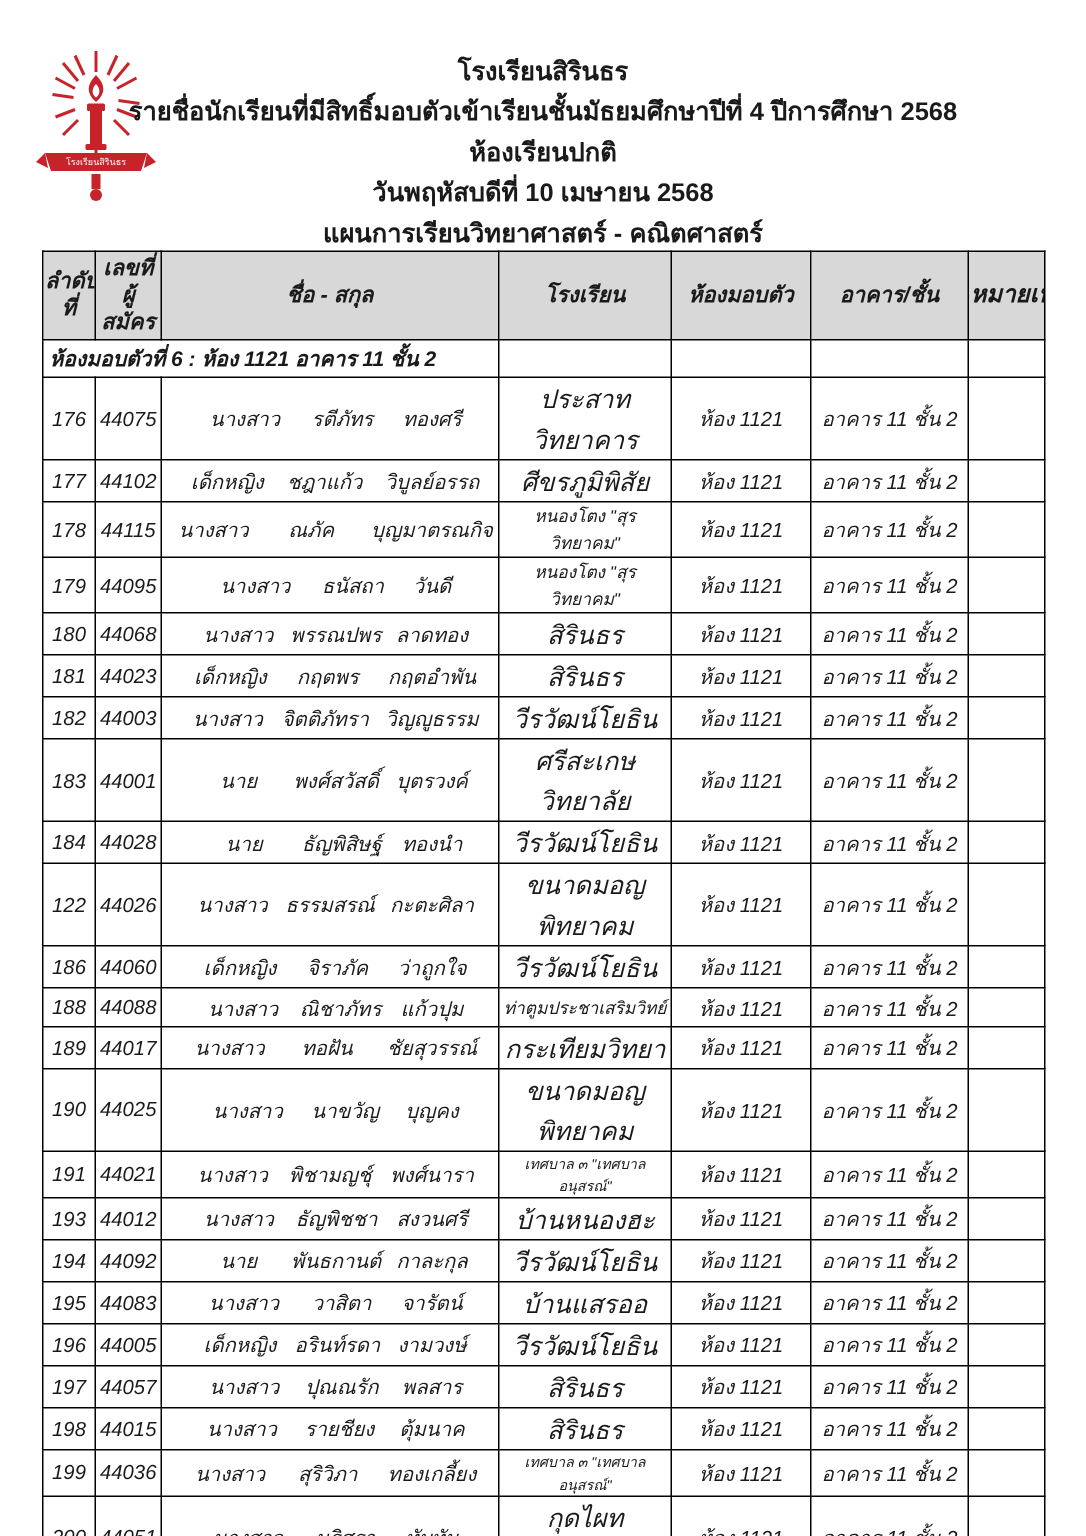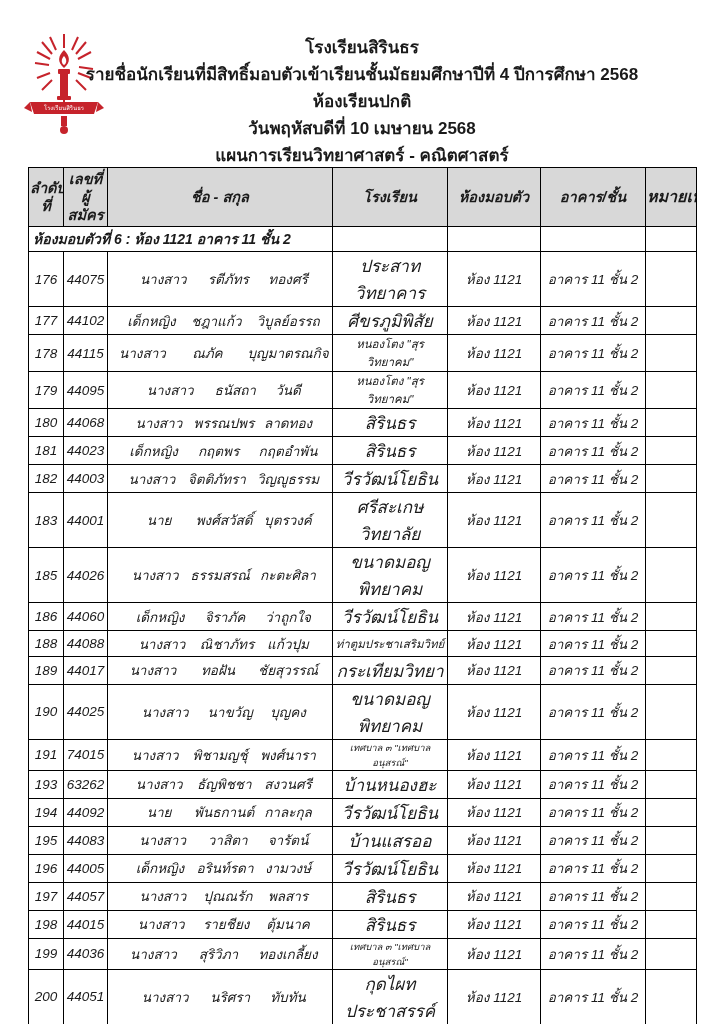--- a/index.html
+++ b/index.html
@@ -243,23 +243,34 @@
       <td>44001</td>
       <td class="name-cell">
         <span class="prefix">นาย</span><span class="fname">พงศ์สวัสดิ์</span><span class="lname">บุตรวงค์</span>
       </td>
       <td class="school-cell">ศรีสะเกษวิทยาลัย</td>
       <td>ห้อง 1121</td>
       <td>อาคาร 11 ชั้น 2</td>
       <td></td>
     </tr>
 
-
-    <tr class="data-row">
-      <td>185</td>
+    <tr class="data-row">
+      <td>184</td>
+      <td>44028</td>
+      <td class="name-cell">
+        <span class="prefix">นาย</span><span class="fname">ธัญพิสิษฐ์</span><span class="lname">ทองนำ</span>
+      </td>
+      <td class="school-cell">วีรวัฒน์โยธิน</td>
+      <td>ห้อง 1121</td>
+      <td>อาคาร 11 ชั้น 2</td>
+      <td></td>
+    </tr>
+
+    <tr class="data-row">
+      <td>122</td>
       <td>44026</td>
       <td class="name-cell">
         <span class="prefix">นางสาว</span><span class="fname">ธรรมสรณ์</span><span class="lname">กะตะศิลา</span>
       </td>
       <td class="school-cell">ขนาดมอญพิทยาคม</td>
       <td>ห้อง 1121</td>
       <td>อาคาร 11 ชั้น 2</td>
       <td></td>
     </tr>
 
@@ -307,34 +318,34 @@
         <span class="prefix">นางสาว</span><span class="fname">นาขวัญ</span><span class="lname">บุญคง</span>
       </td>
       <td class="school-cell">ขนาดมอญพิทยาคม</td>
       <td>ห้อง 1121</td>
       <td>อาคาร 11 ชั้น 2</td>
       <td></td>
     </tr>
 
     <tr class="data-row">
       <td>191</td>
-      <td>74015</td>
+      <td>44021</td>
       <td class="name-cell">
         <span class="prefix">นางสาว</span><span class="fname">พิชามญชุ์</span><span class="lname">พงศ์นารา</span>
       </td>
       <td class="school-cell xs">เทศบาล ๓ "เทศบาลอนุสรณ์"</td>
       <td>ห้อง 1121</td>
       <td>อาคาร 11 ชั้น 2</td>
       <td></td>
     </tr>
 
 
     <tr class="data-row">
       <td>193</td>
-      <td>63262</td>
+      <td>44012</td>
       <td class="name-cell">
         <span class="prefix">นางสาว</span><span class="fname">ธัญพิชชา</span><span class="lname">สงวนศรี</span>
       </td>
       <td class="school-cell">บ้านหนองฮะ</td>
       <td>ห้อง 1121</td>
       <td>อาคาร 11 ชั้น 2</td>
       <td></td>
     </tr>
 
     <tr class="data-row">

